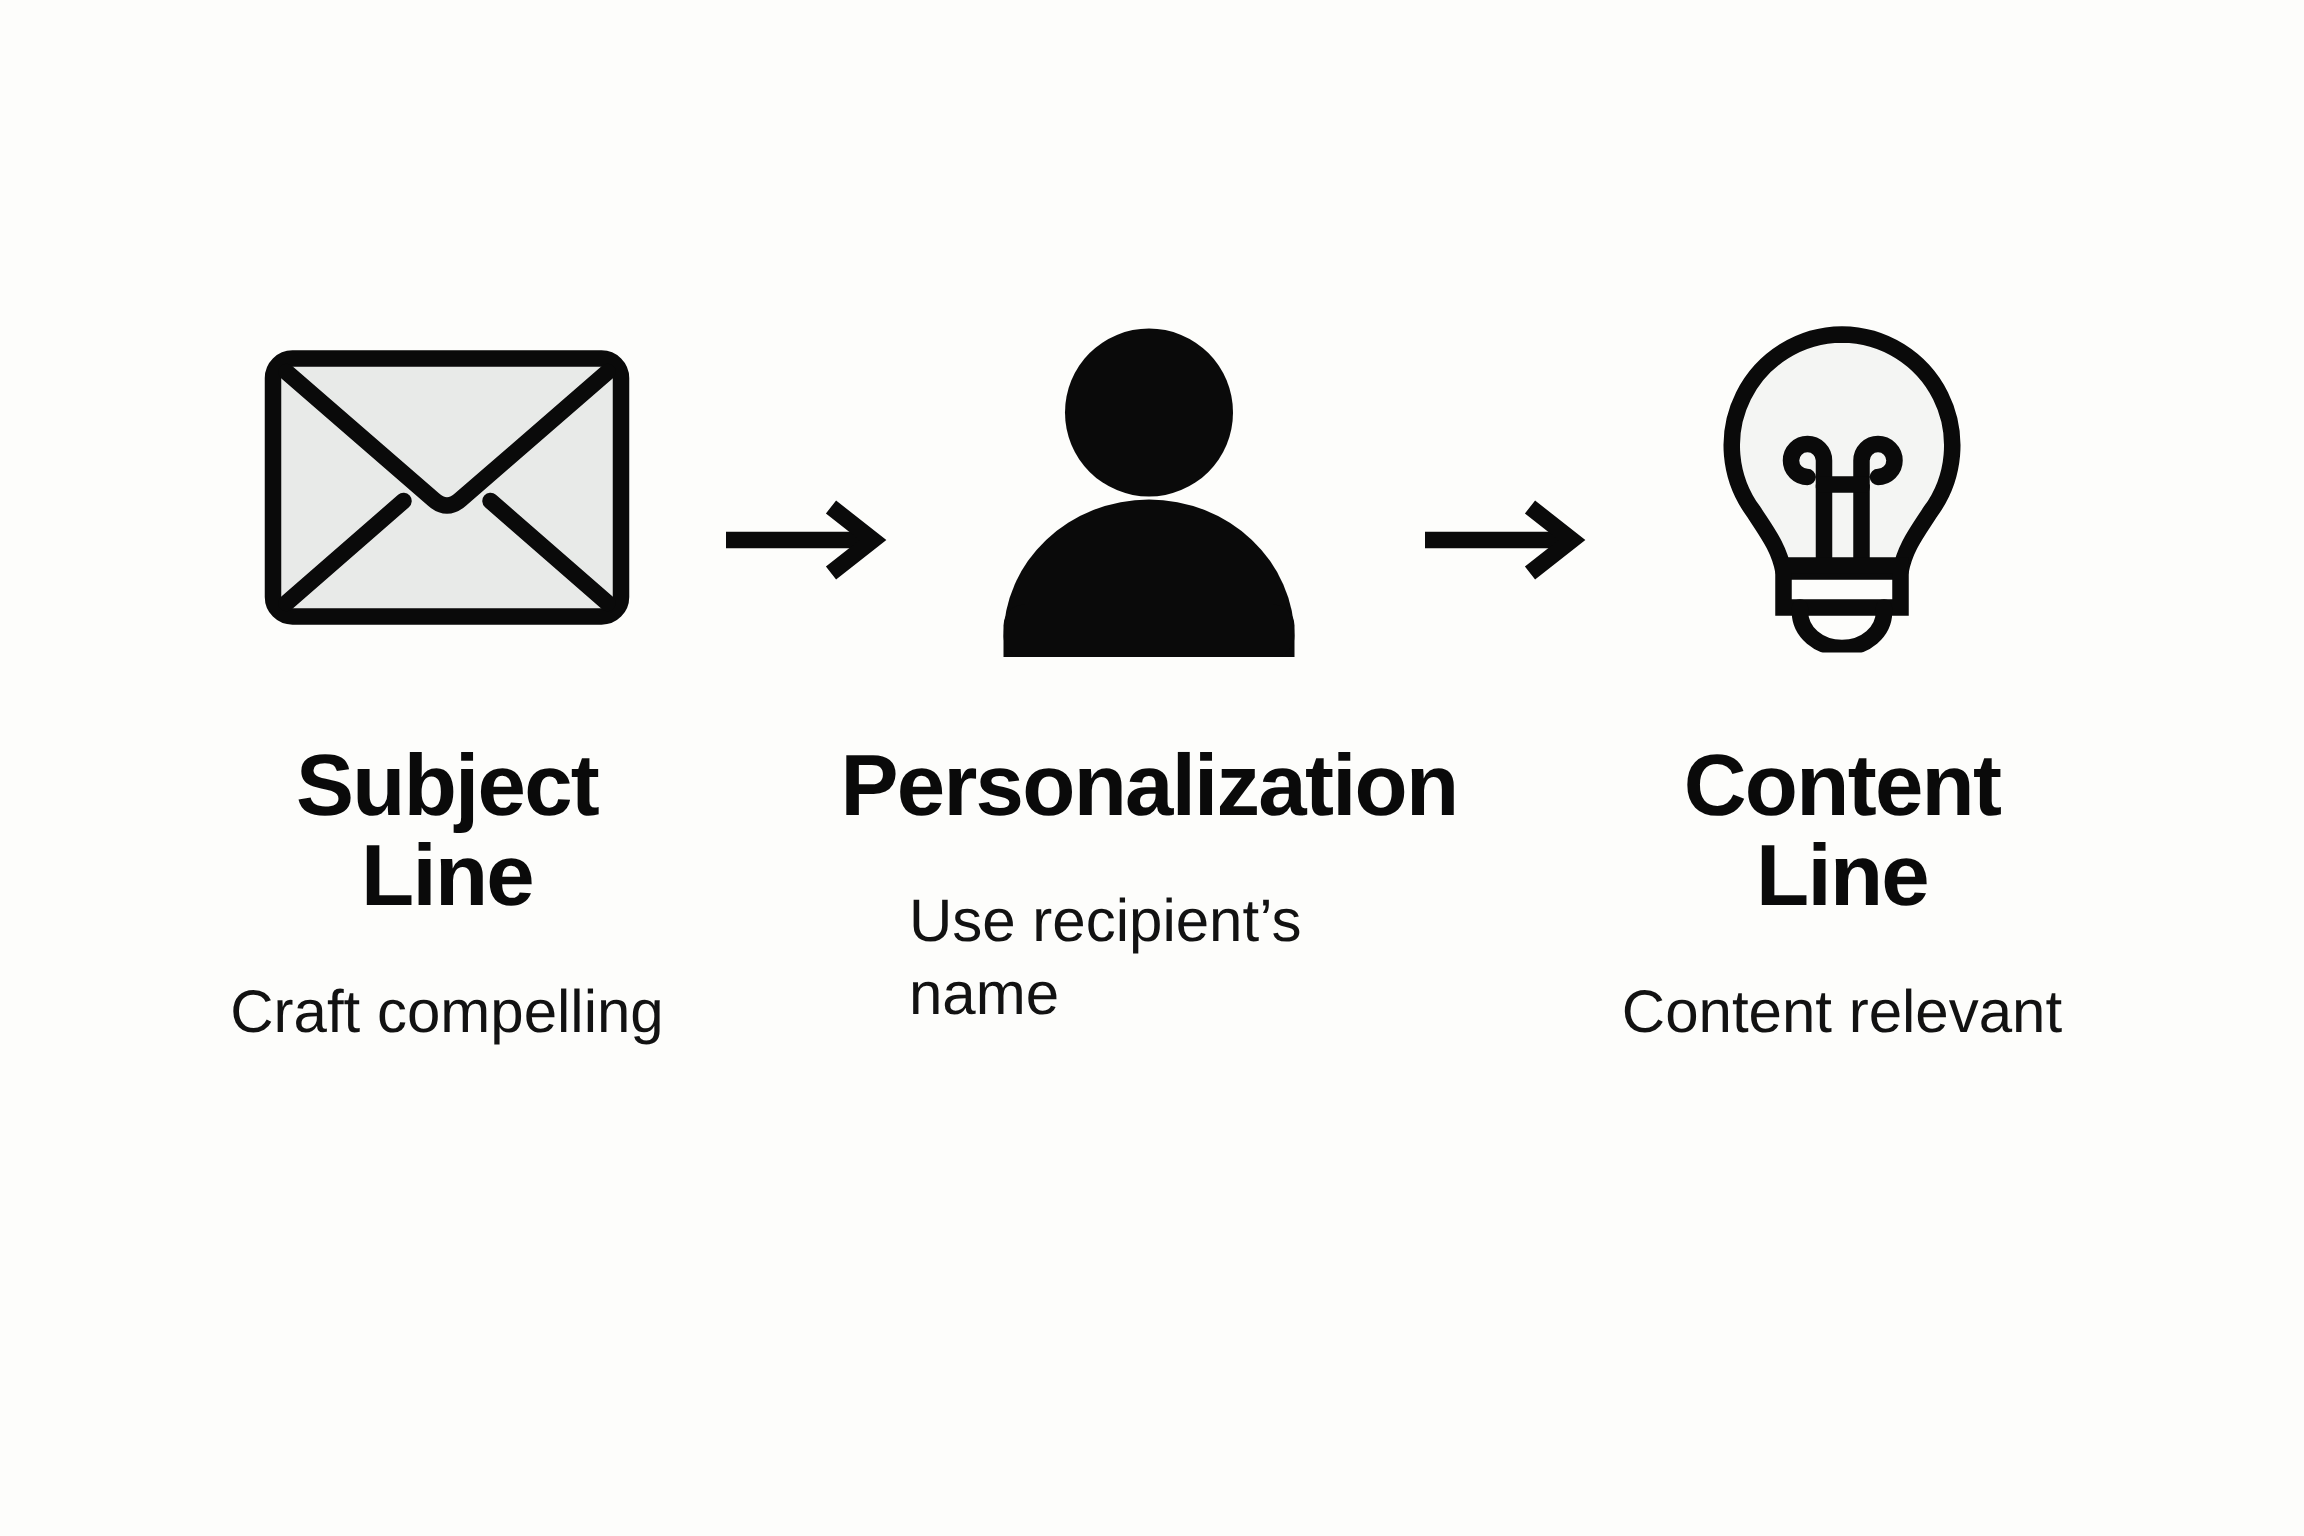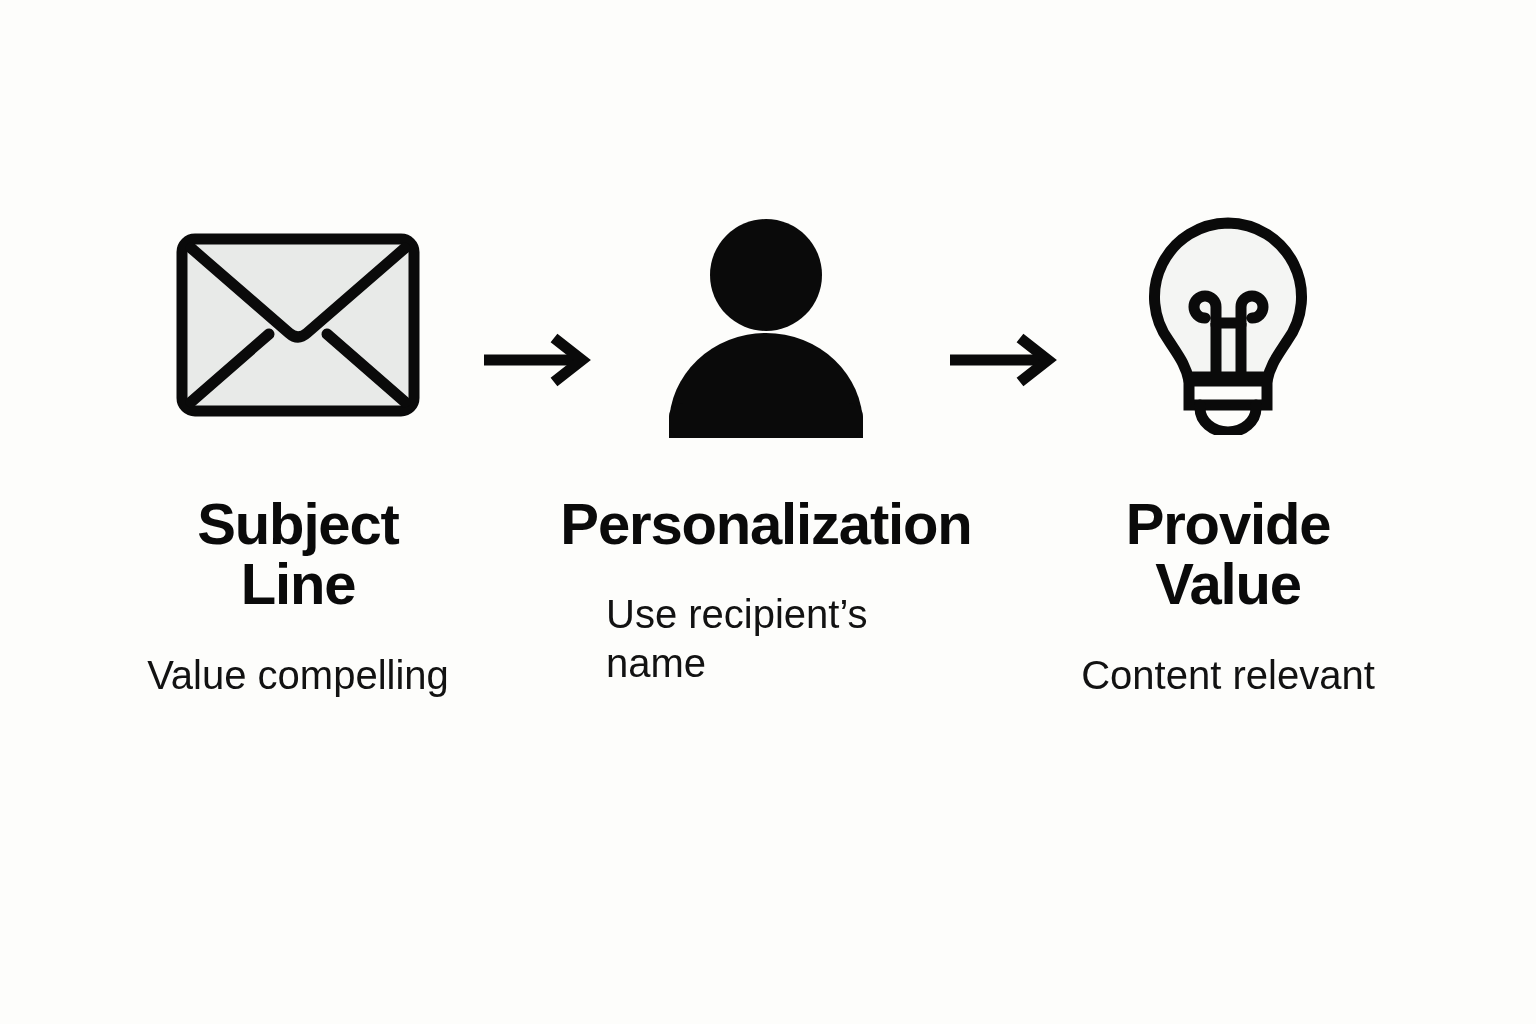--- a/index.html
+++ b/index.html
@@ -82,21 +82,21 @@
   <div class="step" id="step-0">
     <div class="icon-box">
       <svg width="250" height="190" viewBox="0 0 250 190" aria-hidden="true">
         <rect x="9" y="9" width="232" height="172" rx="13" ry="13" fill="#e8eae8" stroke="#0a0a0a" stroke-width="11" stroke-linejoin="round"></rect>
         <path d="M 18 18 L 116 103 Q 125 111 134 103 L 232 18" fill="none" stroke="#0a0a0a" stroke-width="11" stroke-linecap="round" stroke-linejoin="round"></path>
         <path d="M 18 172 L 96 104" fill="none" stroke="#0a0a0a" stroke-width="11" stroke-linecap="round"></path>
         <path d="M 232 172 L 154 104" fill="none" stroke="#0a0a0a" stroke-width="11" stroke-linecap="round"></path>
       </svg>
     </div>
     <div class="step-title">Subject Line</div>
-    <div class="step-desc">Value compelling</div>
+    <div class="step-desc">Craft compelling</div>
   </div>
 
   <div class="arrow" id="arrow-0">
     <svg width="120" height="60" viewBox="0 0 120 60" aria-hidden="true">
       <path d="M 6 30 L 100 30" fill="none" stroke="#0a0a0a" stroke-width="11" stroke-linecap="butt"></path>
       <path d="M 76 8 L 104 30 L 76 52" fill="none" stroke="#0a0a0a" stroke-width="11" stroke-linecap="butt" stroke-linejoin="miter"></path>
     </svg>
   </div>
 
   <div class="step" id="step-1">
@@ -134,17 +134,17 @@
 
         <path d="M 70 108 L 70 163" fill="none" stroke="#0a0a0a" stroke-width="11"></path>
         <path d="M 95 108 L 95 163" fill="none" stroke="#0a0a0a" stroke-width="11"></path>
         <path d="M 66 108 L 99 108" fill="none" stroke="#0a0a0a" stroke-width="11"></path>
 
         <rect x="43" y="162" width="78" height="28" fill="none" stroke="#0a0a0a" stroke-width="11"></rect>
 
         <path d="M 54 190 L 54 193 A 28 24 0 0 0 110 193 L 110 190" fill="none" stroke="#0a0a0a" stroke-width="11" stroke-linecap="round" stroke-linejoin="round"></path>
       </svg>
     </div>
-    <div class="step-title">Provide Value</div>
+    <div class="step-title">Content Line</div>
     <div class="step-desc">Content relevant</div>
   </div>
 
 </div>
 
 </body></html>

